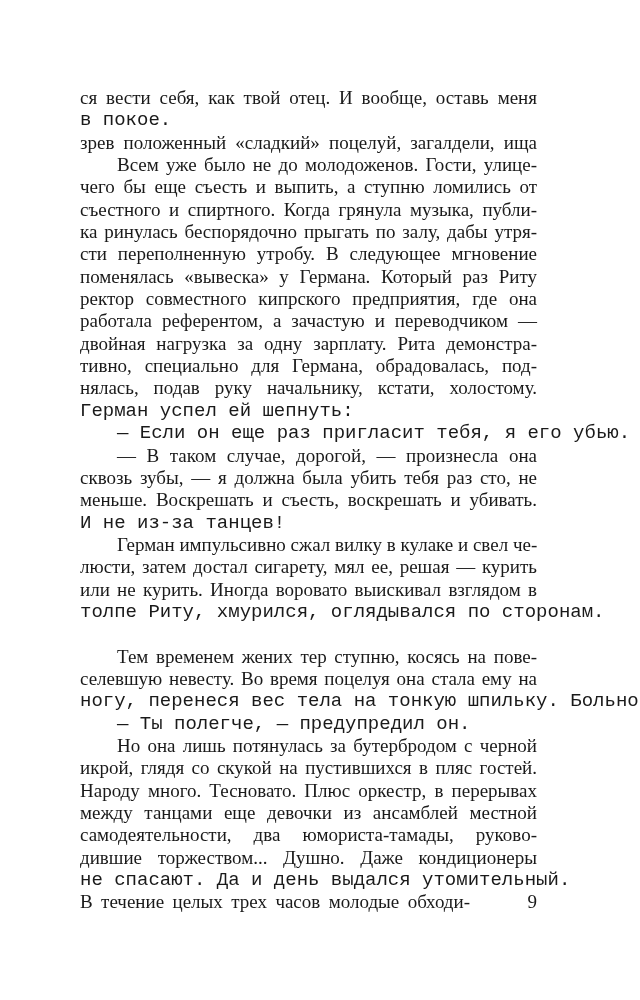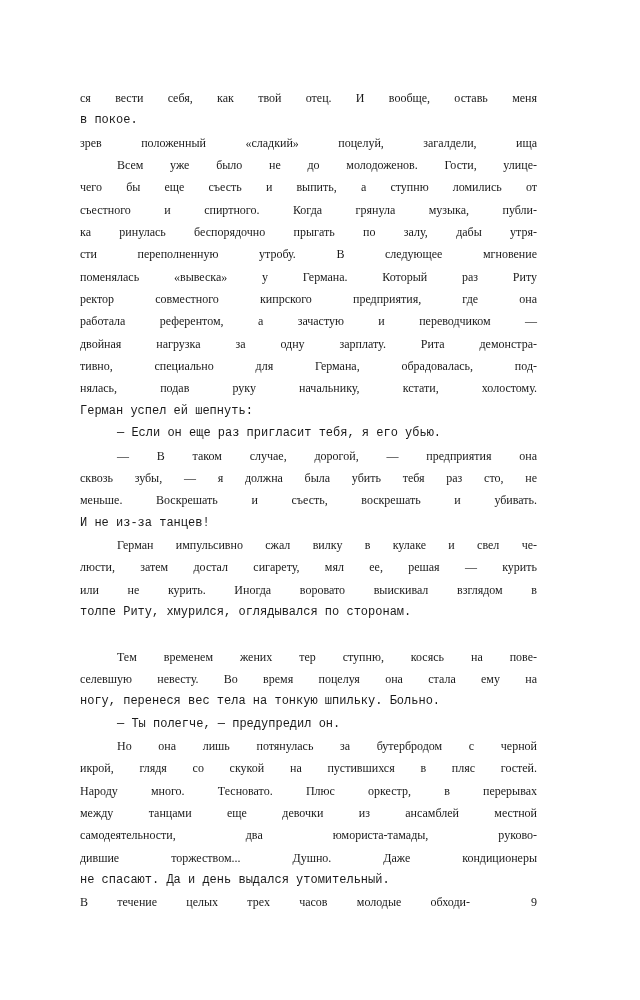--- a/index.html
+++ b/index.html
@@ -1,20 +1,20 @@
 <!DOCTYPE html>
 <html><head>
 <meta charset="utf-8">
 <style>
   html, body { margin:0; padding:0; background:#ffffff; }
   body { width:640px; height:1000px; position:relative; overflow:hidden; }
   .page {
     position:absolute; left:80px; top:87px; width:457px;
     font-family:"Liberation Serif", "DejaVu Serif", serif;
-    font-size:12px; line-height:22.35px; color:#1a1a1a;
+    font-size:19px; line-height:22.35px; color:#1a1a1a;
   }
   .ln {
     display:block; height:22.35px; white-space:nowrap;
     text-align:justify; text-align-last:justify;
   }
   .ln.last { text-align-last:left;font-family:Liberation Mono, monospace; }
   .ln.indent { padding-left:37px; }
   .ln.blank { height:22.35px; }
   .ln.folio { position:relative; }
   .folio-text { display:inline-block; width:390px; text-align:justify; text-align-last:justify; }
@@ -34,21 +34,21 @@
       <span class="ln">ка ринулась беспорядочно прыгать по залу, дабы утря-</span>
       <span class="ln">сти переполненную утробу. В следующее мгновение</span>
       <span class="ln">поменялась «вывеска» у Германа. Который раз Риту</span>
       <span class="ln">ректор совместного кипрского предприятия, где она</span>
       <span class="ln">работала референтом, а зачастую и переводчиком —</span>
       <span class="ln">двойная нагрузка за одну зарплату. Рита демонстра-</span>
       <span class="ln">тивно, специально для Германа, обрадовалась, под-</span>
       <span class="ln">нялась, подав руку начальнику, кстати, холостому.</span>
       <span class="ln last">Герман успел ей шепнуть:</span>
       <span class="ln indent last">— Если он еще раз пригласит тебя, я его убью.</span>
-      <span class="ln indent">— В таком случае, дорогой, — предприятия она</span>
+      <span class="ln indent">— В таком случае, дорогой, — произнесла она</span>
       <span class="ln">сквозь зубы, — я должна была убить тебя раз сто, не</span>
       <span class="ln">меньше. Воскрешать и съесть, воскрешать и убивать.</span>
       <span class="ln last">И не из-за танцев!</span>
       <span class="ln indent">Герман импульсивно сжал вилку в кулаке и свел че-</span>
       <span class="ln">люсти, затем достал сигарету, мял ее, решая — курить</span>
       <span class="ln">или не курить. Иногда воровато выискивал взглядом в</span>
       <span class="ln last">толпе Риту, хмурился, оглядывался по сторонам.</span>
       <span class="ln blank"></span>
       <span class="ln indent">Тем временем жених тер ступню, косясь на пове-</span>
       <span class="ln">селевшую невесту. Во время поцелуя она стала ему на</span>

